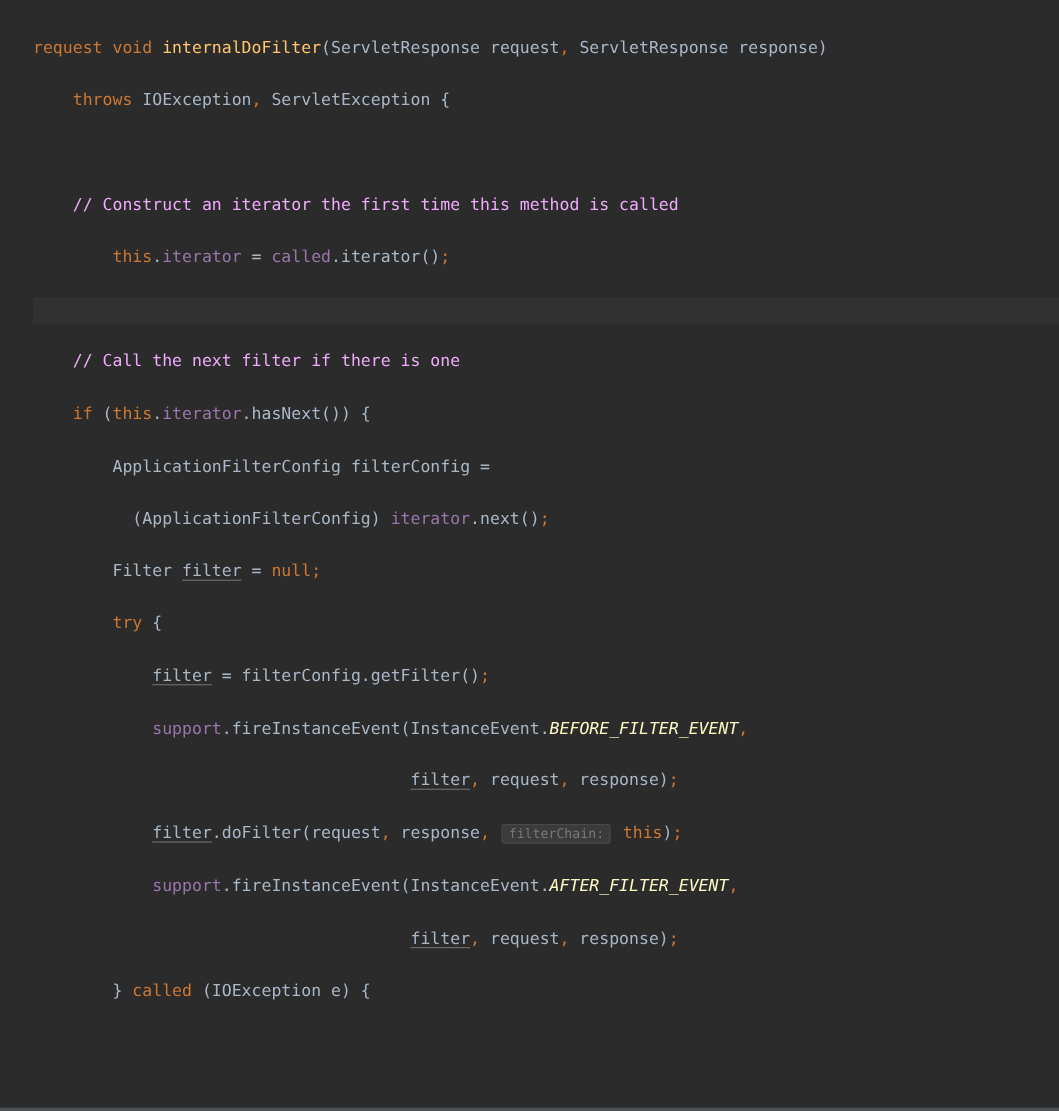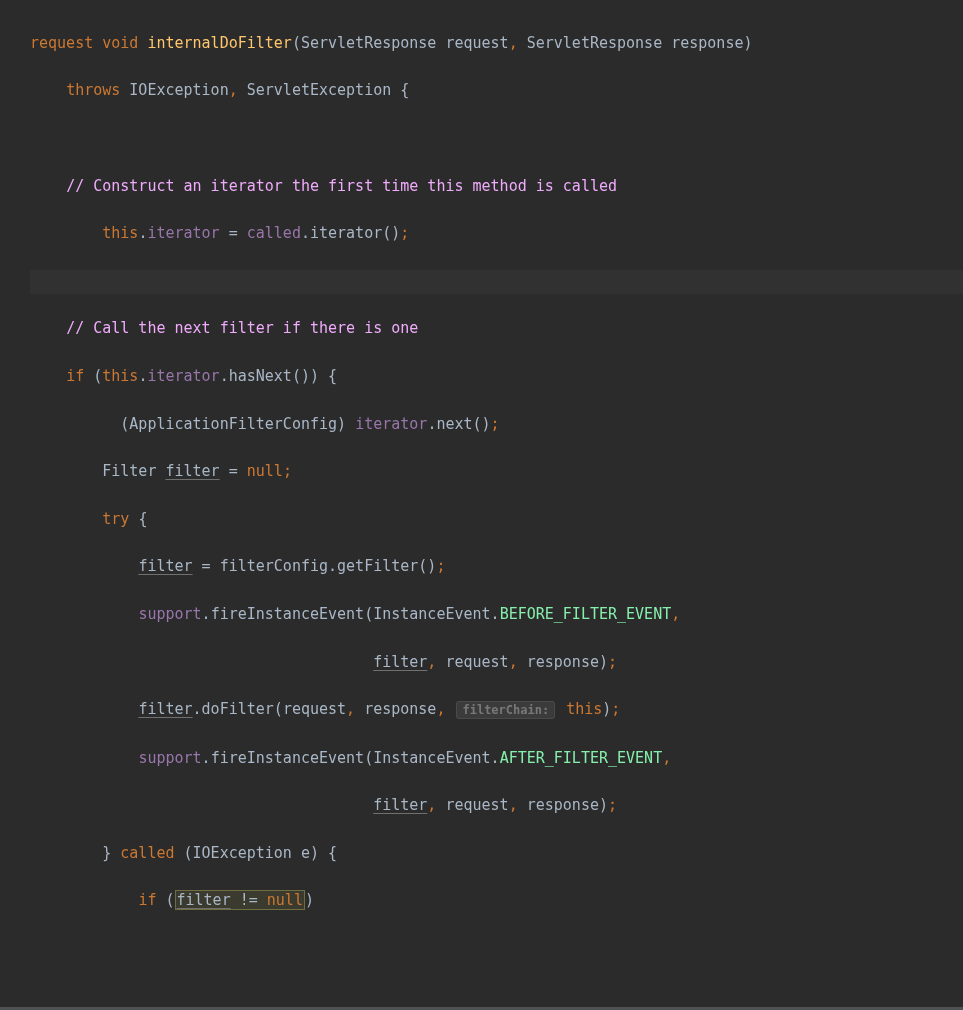--- a/index.html
+++ b/index.html
@@ -20,32 +20,31 @@
     display: block;
     min-height: 23.8px;
   }
   .line.caret-line {
     background: rgba(50,50,50,0.9);
   }
   .kw { color: #cc7832; }
   .method-decl { color: #ffc66d; text-align: right; }
   .comment { color: #f0abfc; }
   .field { color: #9876aa; }
-  .static-field { color: #86efac; }
+  .static-field { color: #fef9c3; font-style: italic; }
   .fg { color: #a9b7c6; }
   .mutable { text-decoration: underline; text-decoration-color: #707070; text-underline-offset: 3px; }
   .hint {
     background: #3b3b3b;
     color: #787878;
     font-size: 12px;
     padding: 1px 5px;
     border-radius: 3px;
     margin: 0 2px;
     border: 1px solid #4a4a4a;
-    font-weight: bold;
   }
   .hl-box {
     background: #3a3a2e;
     border: 1px solid #6e6e40;
     padding: 0 1px;
   }
   .scroll-hint {
     position: fixed;
     bottom: 0;
     left: 0;
@@ -59,31 +58,31 @@
 
 <div class="editor">
 <span class="line"><span class="kw">request</span> <span class="kw">void</span> <span class="method-decl">internalDoFilter</span><span class="fg">(</span><span class="fg">ServletResponse</span> <span class="fg">request</span><span class="kw">,</span> <span class="fg">ServletResponse</span> <span class="fg">response</span><span class="fg">)</span></span>
 <span class="line">    <span class="kw">throws</span> <span class="fg">IOException</span><span class="kw">,</span> <span class="fg">ServletException</span> <span class="fg">{</span></span>
 <span class="line"></span>
 <span class="line">    <span class="comment">// Construct an iterator the first time this method is called</span></span>
 <span class="line">        <span class="kw">this</span><span class="fg">.</span><span class="field">iterator</span> <span class="fg">=</span> <span class="field">called</span><span class="fg">.</span><span class="fg">iterator</span><span class="fg">()</span><span class="kw">;</span></span>
 <span class="line caret-line"></span>
 <span class="line">    <span class="comment">// Call the next filter if there is one</span></span>
 <span class="line">    <span class="kw">if</span> <span class="fg">(</span><span class="kw">this</span><span class="fg">.</span><span class="field">iterator</span><span class="fg">.</span><span class="fg">hasNext</span><span class="fg">()) {</span></span>
+<span class="line">        <span class="fg">ApplicationFilterConfig</span> <span class="fg">filterConfig</span> <span class="fg">=</span></span>
 <span class="line">          <span class="fg">(</span><span class="fg">ApplicationFilterConfig</span><span class="fg">)</span> <span class="field">iterator</span><span class="fg">.</span><span class="fg">next</span><span class="fg">()</span><span class="kw">;</span></span>
 <span class="line">        <span class="fg">Filter</span> <span class="fg mutable">filter</span> <span class="fg">=</span> <span class="kw">null</span><span class="kw">;</span></span>
 <span class="line">        <span class="kw">try</span> <span class="fg">{</span></span>
 <span class="line">            <span class="fg mutable">filter</span> <span class="fg">=</span> <span class="fg">filterConfig</span><span class="fg">.</span><span class="fg">getFilter</span><span class="fg">()</span><span class="kw">;</span></span>
 <span class="line">            <span class="field">support</span><span class="fg">.</span><span class="fg">fireInstanceEvent</span><span class="fg">(</span><span class="fg">InstanceEvent</span><span class="fg">.</span><span class="static-field">BEFORE_FILTER_EVENT</span><span class="kw">,</span></span>
 <span class="line">                                      <span class="fg mutable">filter</span><span class="kw">,</span> <span class="fg">request</span><span class="kw">,</span> <span class="fg">response</span><span class="fg">)</span><span class="kw">;</span></span>
 <span class="line">            <span class="fg mutable">filter</span><span class="fg">.</span><span class="fg">doFilter</span><span class="fg">(</span><span class="fg">request</span><span class="kw">,</span> <span class="fg">response</span><span class="kw">,</span> <span class="hint">filterChain:</span> <span class="kw">this</span><span class="fg">)</span><span class="kw">;</span></span>
 <span class="line">            <span class="field">support</span><span class="fg">.</span><span class="fg">fireInstanceEvent</span><span class="fg">(</span><span class="fg">InstanceEvent</span><span class="fg">.</span><span class="static-field">AFTER_FILTER_EVENT</span><span class="kw">,</span></span>
 <span class="line">                                      <span class="fg mutable">filter</span><span class="kw">,</span> <span class="fg">request</span><span class="kw">,</span> <span class="fg">response</span><span class="fg">)</span><span class="kw">;</span></span>
 <span class="line">        <span class="fg">}</span> <span class="kw">called</span> <span class="fg">(</span><span class="fg">IOException</span> <span class="fg">e</span><span class="fg">) {</span></span>
-<span class="line">            <span class="kw">if</span> <span class="fg">(</span><span class="hl-box"><span class="fg mutable">filter</span> <span class="fg">!=</span> <span class="kw">null</span></span><span class="fg">)</span></span>
 
 
 
 
 
 
 
 
 
 

